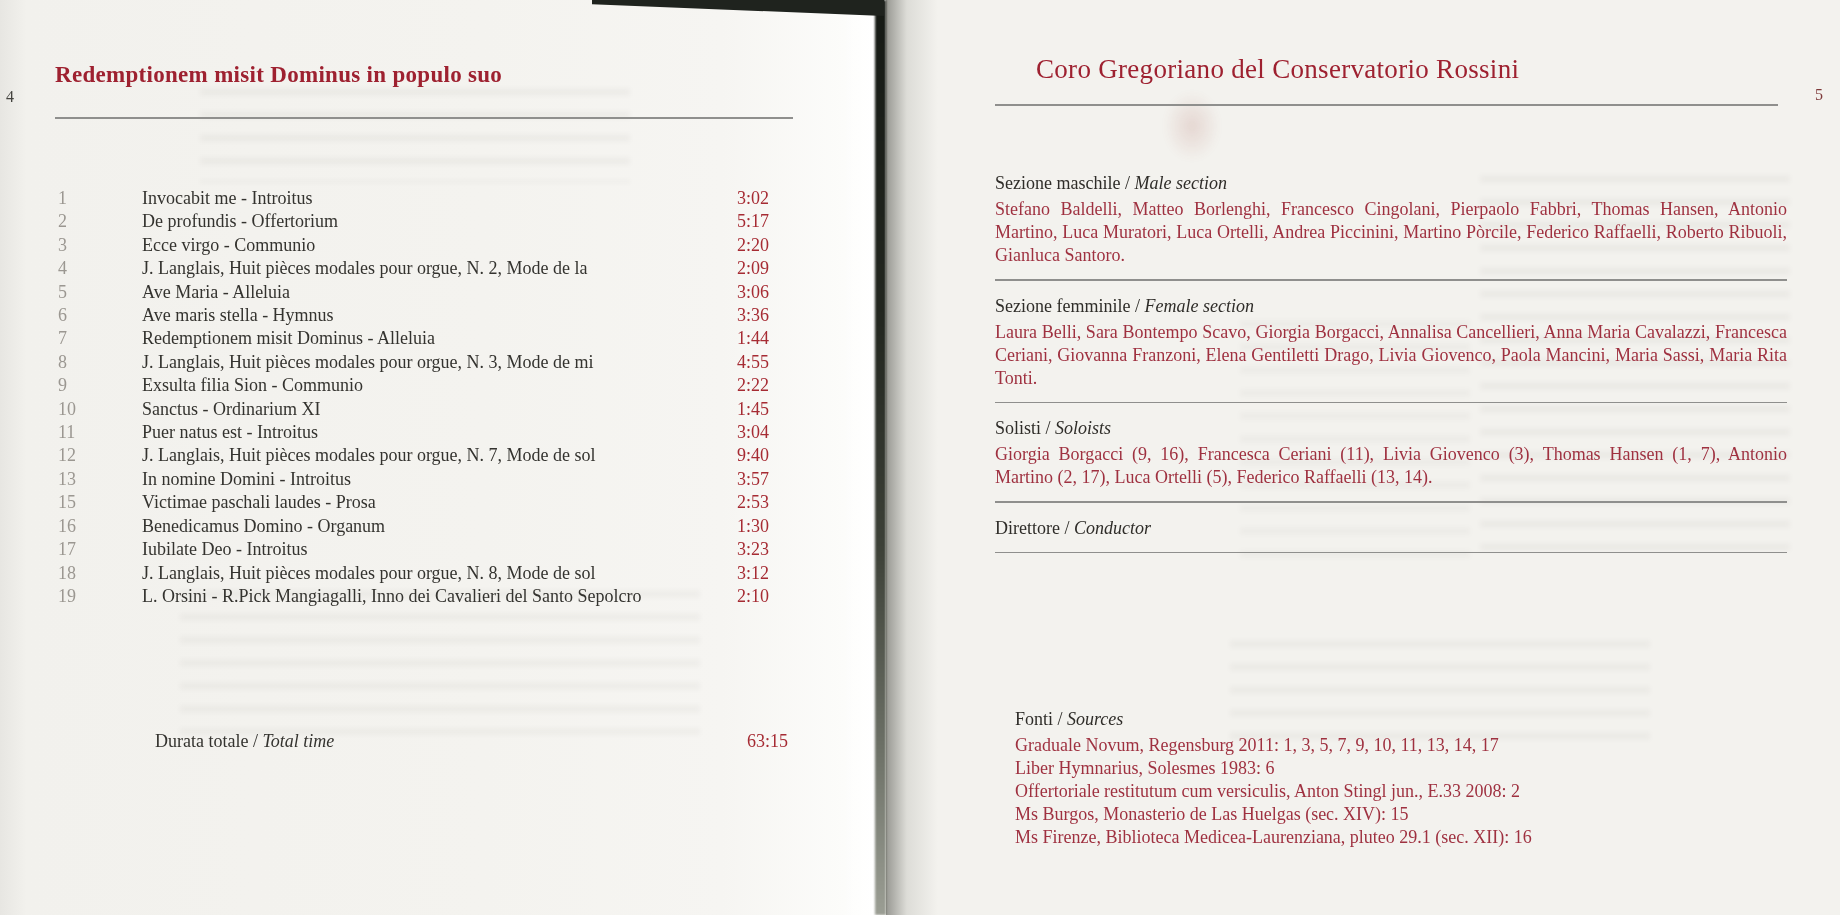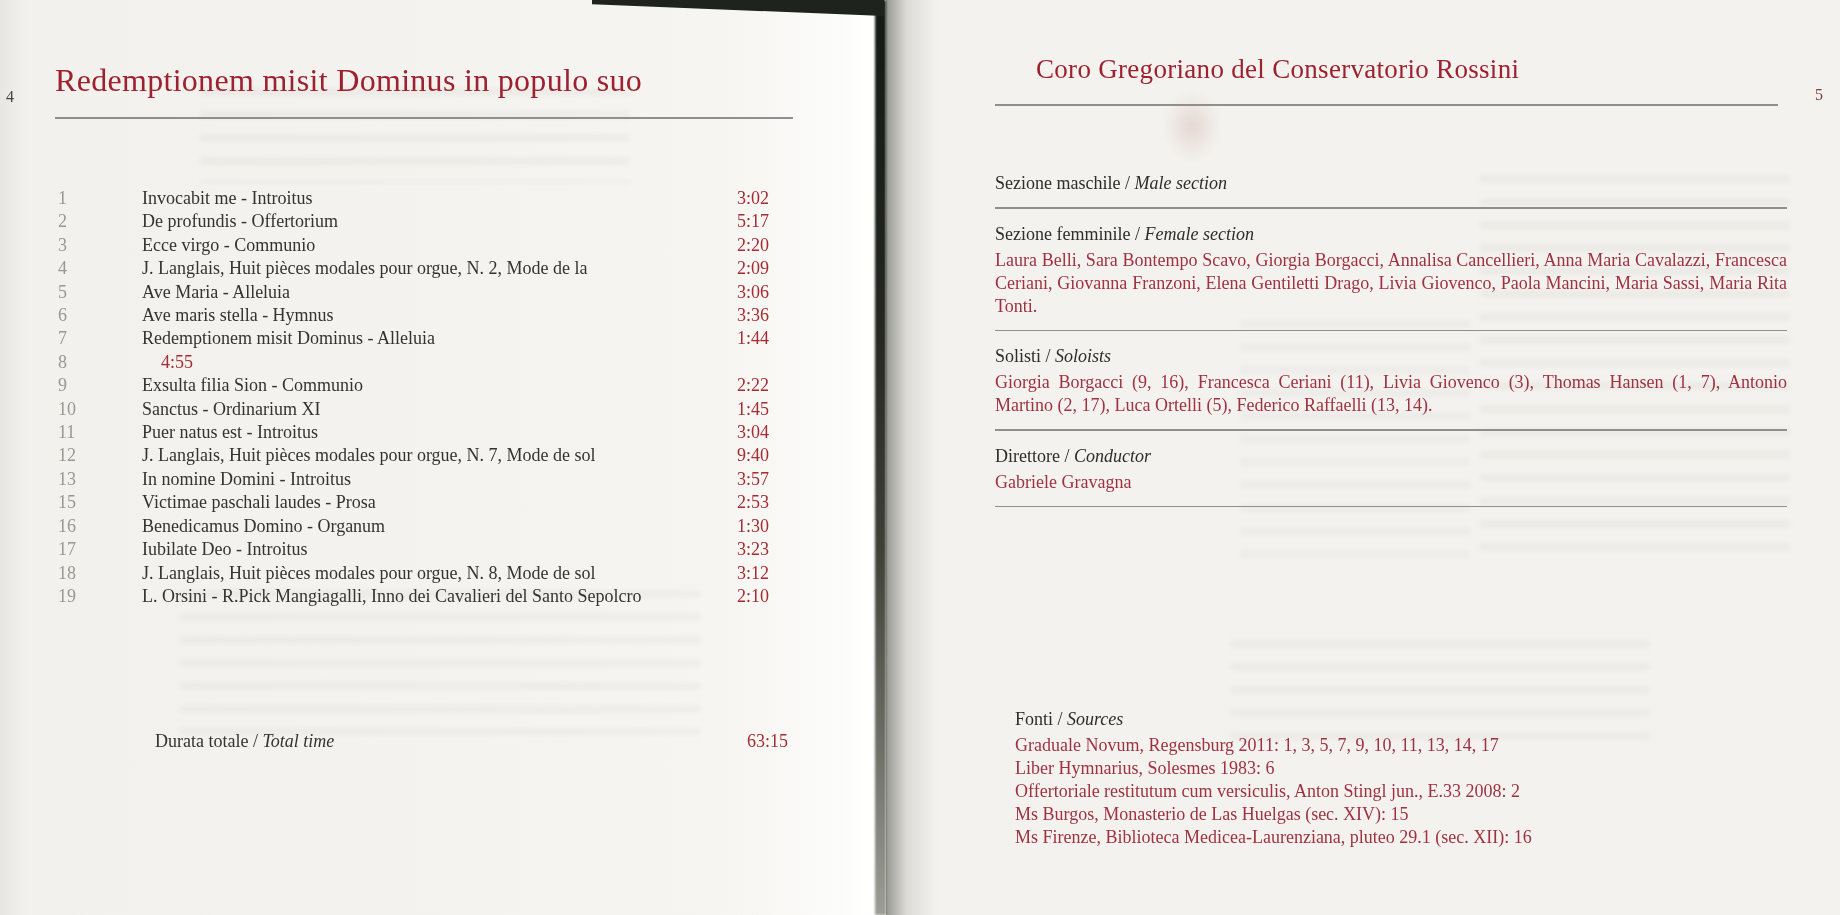--- a/index.html
+++ b/index.html
@@ -23,21 +23,21 @@
   .top-edge{position:absolute;left:592px;top:0;width:292px;height:16px;background:#1f231e;
     clip-path:polygon(0 0,100% 0,100% 100%,0 26%);}
   .ghost{position:absolute;opacity:.055;filter:blur(2px);pointer-events:none;
     background:repeating-linear-gradient(180deg,#7a756c 0 8px,transparent 8px 23px);}
   .red-smudge{position:absolute;left:1163px;top:90px;width:58px;height:72px;opacity:.55;filter:blur(3px);
     background:radial-gradient(ellipse at center,rgba(152,62,52,.28),rgba(152,62,52,0) 70%);}
   
   .rule-h{position:absolute;height:2px;background:var(--rule,#8f8f8d);}
   .pageno{position:absolute;font-size:16px;}
   
-  .lp-title{position:absolute;left:55px;top:62px;font-size:32px;letter-spacing:.3px;color:var(--title-red,#9e2130);}
+  .lp-title{position:absolute;left:55px;top:62px;font-size:23px;letter-spacing:.3px;color:var(--title-red,#9e2130);font-weight:bold;}
   .track-list{position:absolute;left:58px;top:187px;width:730px;font-size:18px;}
   .track-row{display:flex;line-height:23.4px;}
   .tnum{width:84px;color:var(--number-gray,#9b9791);}
   .ttitle{flex:1;color:#34332f;}
   .ttime{width:70px;text-align:center;color:var(--time-red,#a62b33);}
   .total-row{position:absolute;left:155px;top:731px;width:633px;display:flex;font-size:18px;}
   .total-label{flex:1;color:#34332f;}
   .total-time{color:var(--time-red,#a62b33);}
   .slash{white-space:pre;}
   i{font-style:italic;}
@@ -114,20 +114,21 @@
       </div>
 
       <div class="track-row">
         <span class="tnum">7</span>
         <span class="ttitle">Redemptionem misit Dominus - Alleluia</span>
         <span class="ttime">1:44</span>
       </div>
 
       <div class="track-row">
         <span class="tnum">8</span>
+        <span class="ttitle">J. Langlais, Huit pièces modales pour orgue, N. 3, Mode de mi</span>
         <span class="ttime">4:55</span>
       </div>
 
       <div class="track-row">
         <span class="tnum">9</span>
         <span class="ttitle">Exsulta filia Sion - Communio</span>
         <span class="ttime">2:22</span>
       </div>
 
       <div class="track-row">
@@ -193,41 +194,41 @@
 
   <div class="pageno" style="left:1815px;top:86px;color:var(--page5-red,#7e3a3a);">5</div>
 
   <div class="rp-title">Coro Gregoriano del Conservatorio Rossini</div>
   <div class="rule-h" style="left:995px;top:104px;width:783px;"></div>
 
   <div class="rp-sections">
 
       <section class="rp-section">
         <div class="rp-label"><span>Sezione maschile</span><span class="slash"> / </span><i>Male section</i></div>
+        <div class="rp-body">Stefano Baldelli, Matteo Borlenghi, Francesco Cingolani, Pierpaolo Fabbri, Thomas Hansen, Antonio Martino, Luca Muratori, Luca Ortelli, Andrea Piccinini, Martino Pòrcile, Federico Raffaelli, Roberto Ribuoli, Gianluca Santoro.</div>
 
         <div class="rule"></div>
       </section>
 
       <section class="rp-section">
         <div class="rp-label"><span>Sezione femminile</span><span class="slash"> / </span><i>Female section</i></div>
         <div class="rp-body">Laura Belli, Sara Bontempo Scavo, Giorgia Borgacci, Annalisa Cancellieri, Anna Maria Cavalazzi, Francesca Ceriani, Giovanna Franzoni, Elena Gentiletti Drago, Livia Giovenco, Paola Mancini, Maria Sassi, Maria Rita Tonti.</div>
 
         <div class="rule"></div>
       </section>
 
       <section class="rp-section">
         <div class="rp-label"><span>Solisti</span><span class="slash"> / </span><i>Soloists</i></div>
         <div class="rp-body">Giorgia Borgacci (9, 16), Francesca Ceriani (11), Livia Giovenco (3), Thomas Hansen (1, 7), Antonio Martino (2, 17), Luca Ortelli (5), Federico Raffaelli (13, 14).</div>
 
         <div class="rule"></div>
       </section>
 
       <section class="rp-section">
         <div class="rp-label"><span>Direttore</span><span class="slash"> / </span><i>Conductor</i></div>
-        <div class="rp-body">Gabriele Gravagna</div>
 
         <div class="rule"></div>
       </section>
 
     </div>
 
   <div class="rp-sources">
     <div class="rp-label"><span>Fonti</span><span class="slash"> / </span><i>Sources</i></div>
     <div>
 

